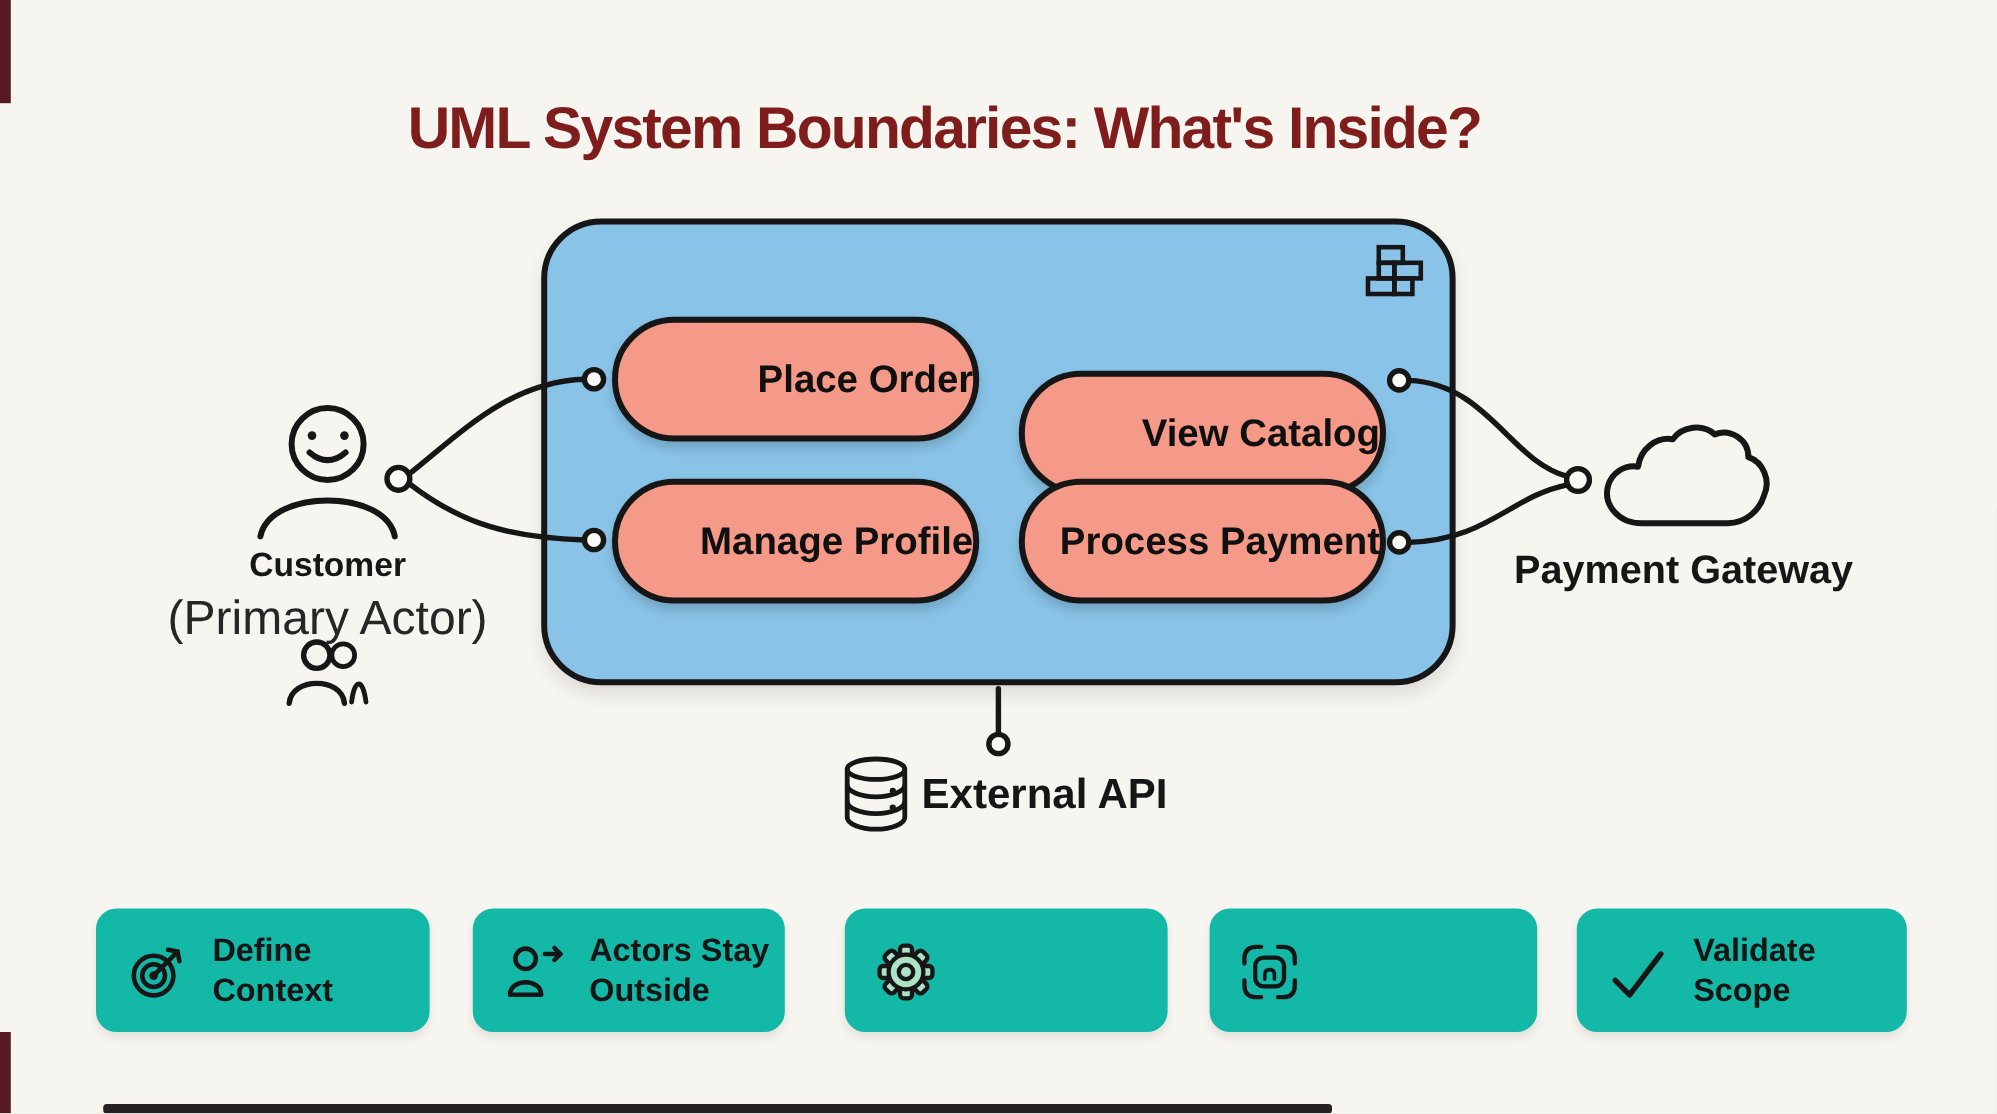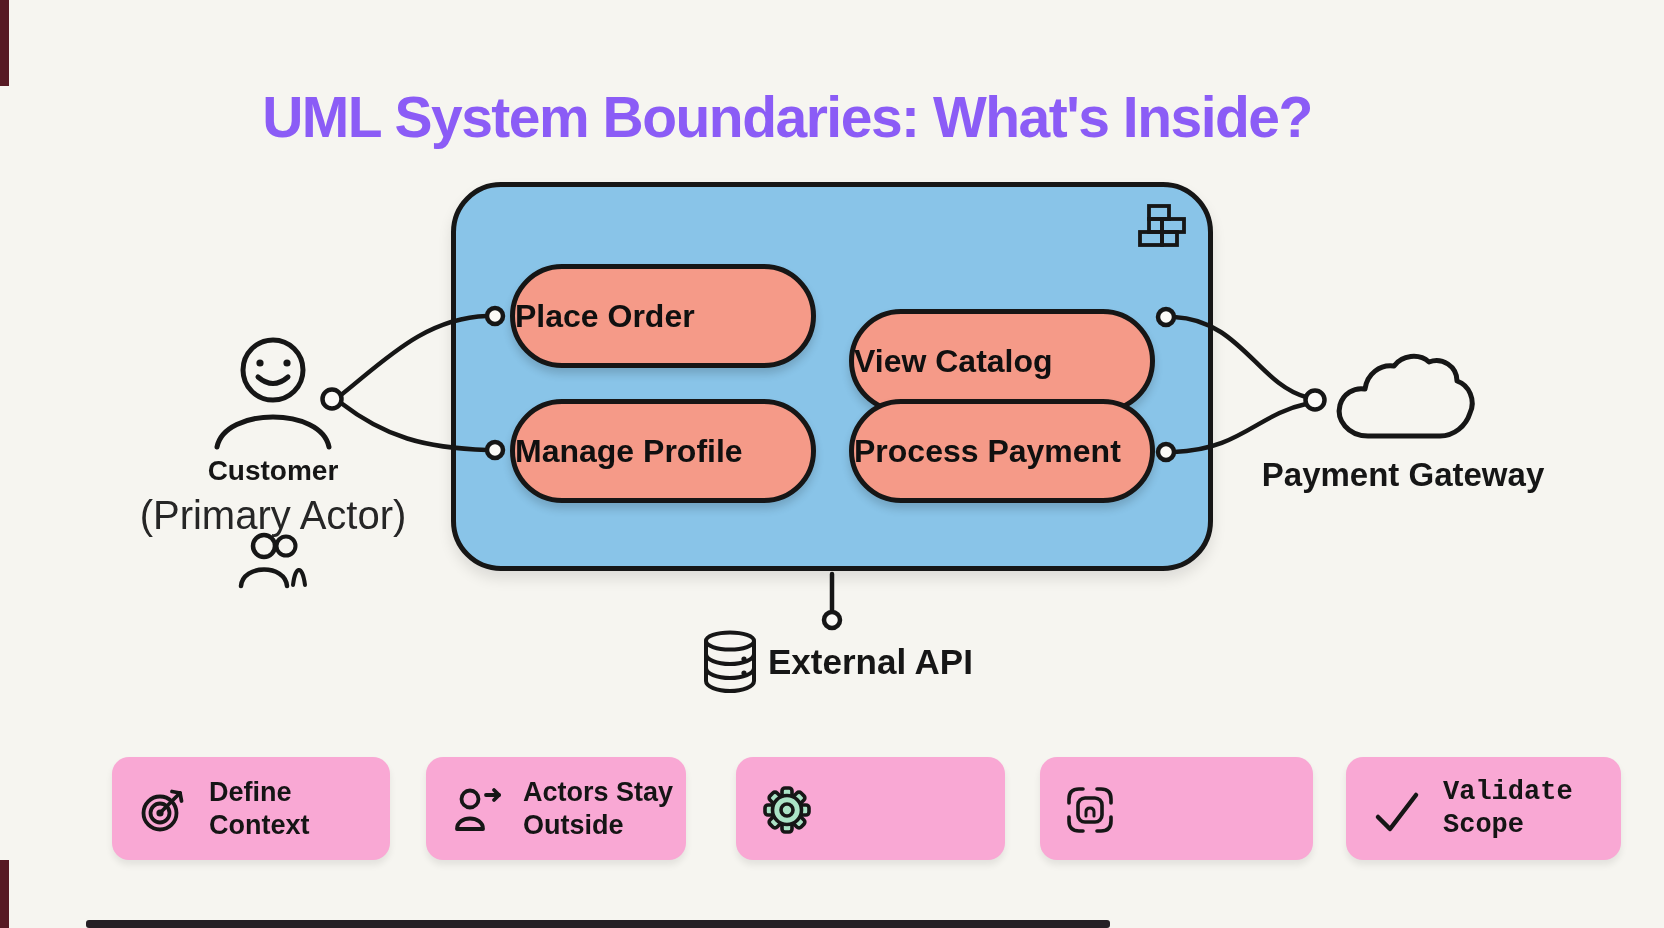--- a/index.html
+++ b/index.html
@@ -9,34 +9,34 @@
     font-family:"Liberation Sans","DejaVu Sans",sans-serif;color:#1b1b1b;
   }
   
   .artifact{position:absolute;}
   #artifact-top-left{left:0;top:0;width:9px;height:86px;background:#571a24;}
   #artifact-bottom-left{left:0;top:860px;width:9px;height:68px;background:#571a24;}
   #artifact-bottom-bar{left:86px;top:920px;width:1024px;height:8px;background:#262025;border-radius:3px;}
 
   .page-title{
     position:absolute;left:0;top:46px;width:1574px;text-align:center;
-    font-size:57px;font-weight:700;letter-spacing:-1.5px;color:#8b5cf6;
+    font-size:49px;font-weight:700;letter-spacing:-1.5px;color:#7f1d1d;
   }
 
   .system-box{
     position:absolute;left:451px;top:182px;width:762px;height:389px;
     box-sizing:border-box;background:#89c4e8;border:5px solid #161616;border-radius:50px;
     box-shadow:0 8px 14px rgba(0,0,0,0.10);
   }
   .bricks{position:absolute;left:680px;top:16px;width:54px;height:52px;}
 
   .pill{
     position:absolute;width:306px;height:104px;box-sizing:border-box;
     background:#f59a88;border:5px solid #161616;border-radius:52px;
-    display:flex;align-items:center;justify-content:flex-start;
+    display:flex;align-items:center;justify-content:flex-end;
     font-size:32px;font-weight:700;color:#101010;
     box-shadow:0 6px 9px rgba(0,0,0,0.16);
   }
   #pill-place-order{left:510px;top:264px;}
   #pill-view-catalog{left:849px;top:264px;margin-top:45px;}
   #pill-manage-profile{left:510px;top:399px;}
   #pill-process-payment{left:849px;top:399px;}
 
   .overlay{position:absolute;left:0;top:0;width:1664px;height:928px;pointer-events:none;}
 
@@ -49,30 +49,29 @@
   .actor-name{position:absolute;text-align:center;font-weight:700;font-size:28px;color:#161616;}
   .actor-role{position:absolute;text-align:center;font-weight:400;font-size:40px;color:#262626;}
   #customer-name{left:143px;top:455px;width:260px;}
   #customer-role{left:123px;top:493px;width:300px;}
   #gateway-name{left:1253px;top:456px;width:300px;font-size:33px;}
   #gateway-role{left:1243px;top:494px;width:320px;}
   #external-api-label{position:absolute;left:768px;top:642px;font-weight:700;font-size:35px;color:#161616;}
 
   .card{
     position:absolute;top:757px;height:103px;box-sizing:border-box;
-    background:#f9a8d4;border-radius:17px;
+    background:#14b8a6;border-radius:17px;
     display:flex;align-items:center;gap:19px;padding-left:24px;
     box-shadow:0 5px 7px rgba(0,0,0,0.08);
-    margin-left:32px;
   }
   #card-define-context{left:80px;width:278px;}
   #card-actors-outside{left:394px;width:260px;}
   #card-functions-inside{left:704px;width:269px;}
   #card-use-subsystems{left:1008px;width:273px;}
-  #card-validate-scope{left:1314px;width:275px;font-family:Liberation Mono, monospace;}
+  #card-validate-scope{left:1314px;width:275px;}
   .card-icon{width:54px;height:54px;flex:0 0 auto;}
   .card-text{font-size:27px;font-weight:700;line-height:33px;color:#151515;}
 </style>
 </head>
 <body>
 
 <div class="stage">
 
   <div class="artifact" id="artifact-top-left"></div>
   <div class="artifact" id="artifact-bottom-left"></div>

